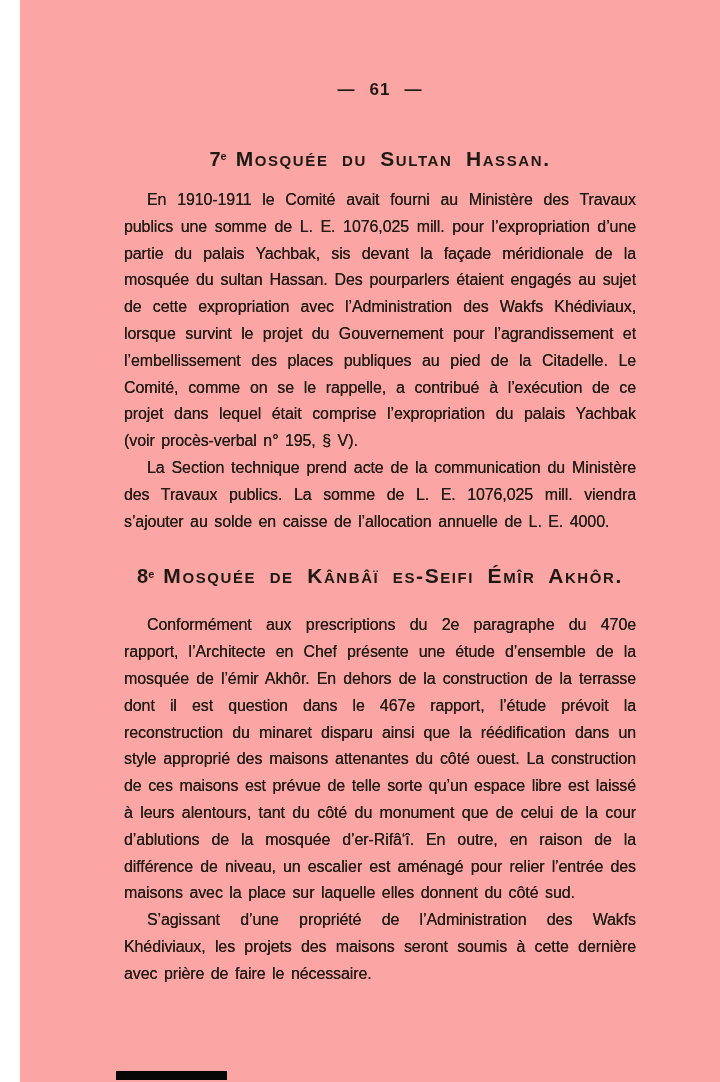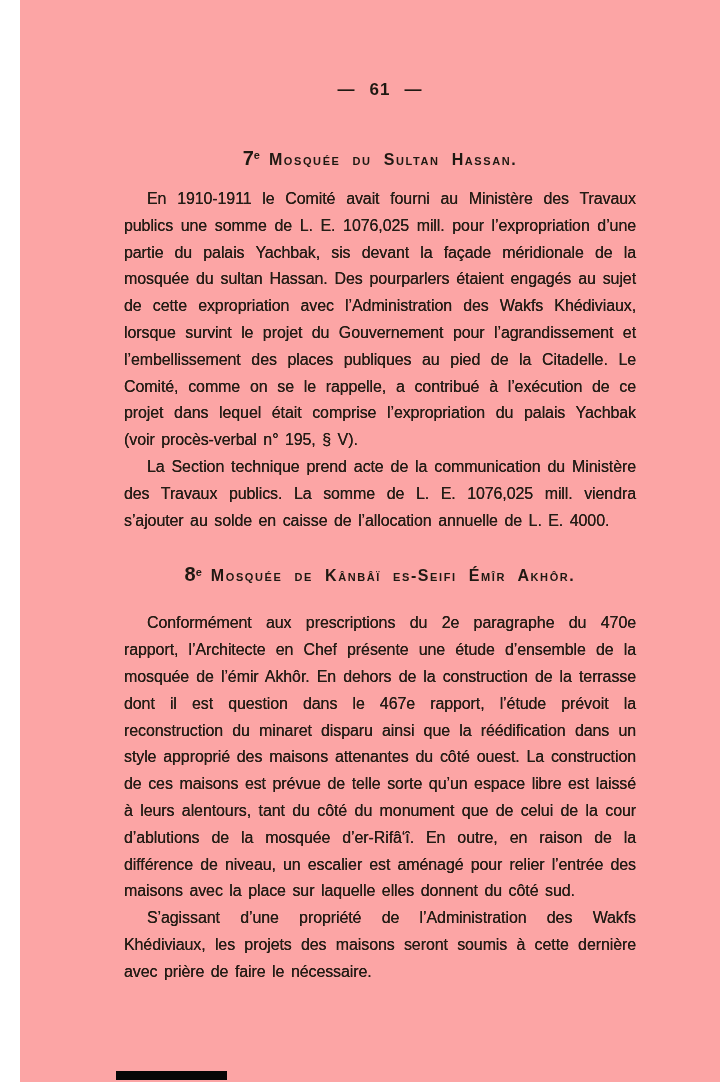--- a/index.html
+++ b/index.html
@@ -46,21 +46,21 @@
   .section-heading sup {
     font-size: 11px;
     vertical-align: super;
     line-height: 0;
     margin-right: 9px;
   }
   .section-heading .heading-text {
     font-variant: small-caps;
     letter-spacing: 1.6px;
     word-spacing: 6px;
-    font-size: 16px;
+    font-size: 21px;
   }
   .body-text {
     padding: 0 104px;
   }
   .body-text p {
     margin: 0;
     text-indent: 23px;
     text-align: justify;
     font-size: 16px;
     line-height: 26.8px;

